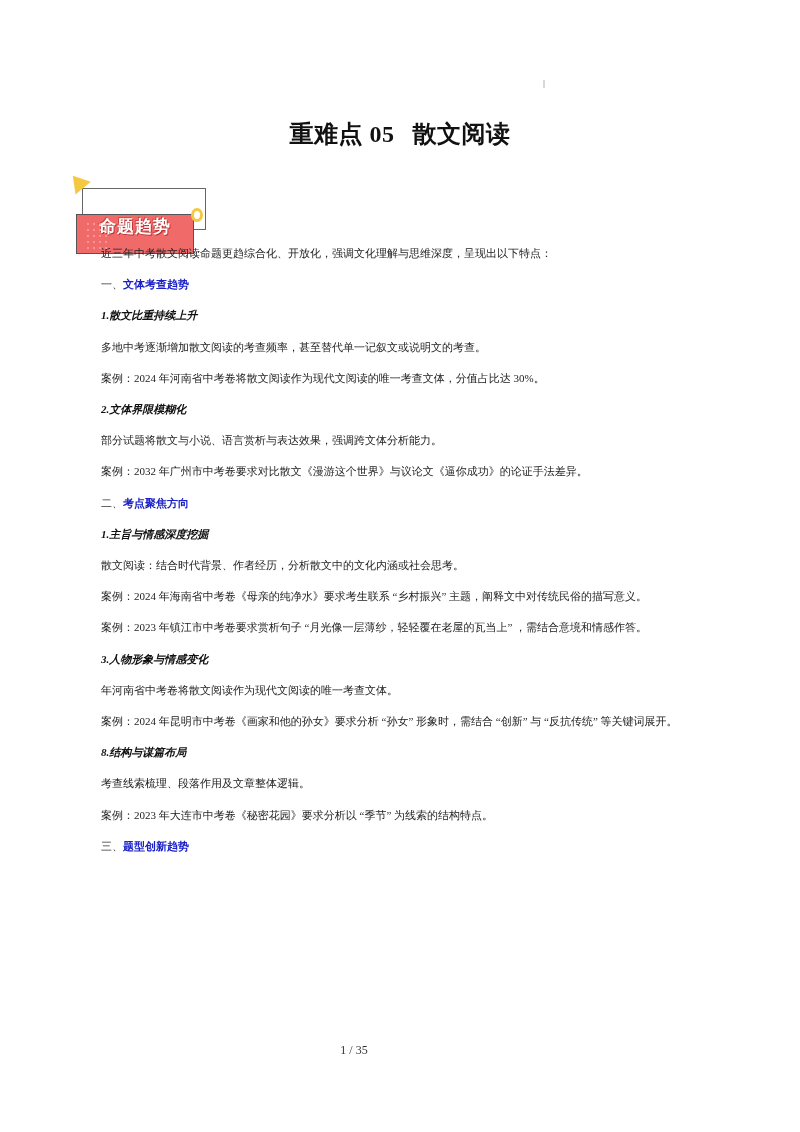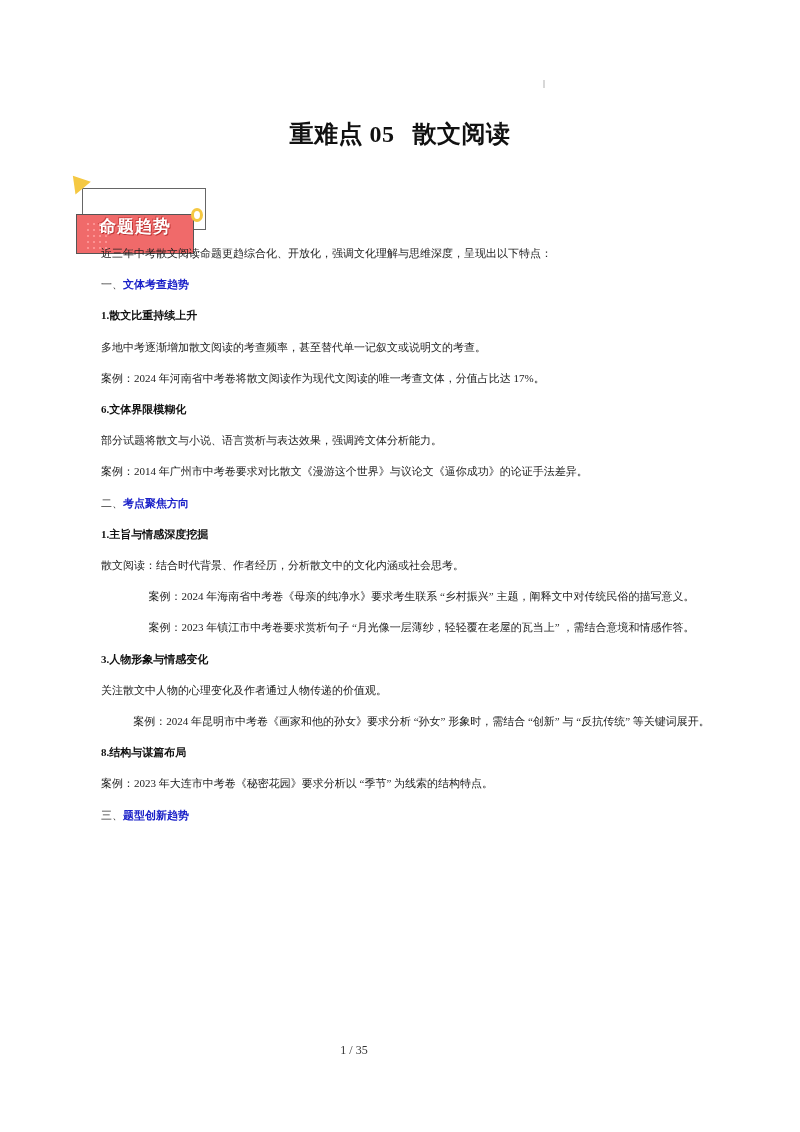--- a/index.html
+++ b/index.html
@@ -19,24 +19,24 @@
       letter-spacing: 1px; text-shadow: 1px 1px 0 #b33, -1px -1px 0 #c44; }
     .badge-dots { position: absolute; left: 8px; top: 6px; width: 24px; height: 28px;
       background-image: radial-gradient(#ff9c9c 1px, transparent 1.2px); background-size: 6px 6px; opacity: 0.8; }
     .tri { position: absolute; left: -8px; top: -6px; width: 0; height: 0;
       border-left: 10px solid transparent; border-right: 10px solid transparent; border-bottom: 16px solid #f5c842;
       transform: rotate(-40deg); }
     .ring { position: absolute; left: 115px; top: 28px; width: 12px; height: 14px; border: 3px solid #f5c842;
       border-radius: 50%; box-sizing: border-box; background: #fff; }
     .body-text { position: absolute; left: 101px; top: 238px; width: 640px; font-size: 11px; line-height: 31.2px; }
     .p { margin: 0; white-space: nowrap; }
-    .p.out { margin-left: -16px; text-indent: 16px; white-space: normal; width: 657px; text-align: center; }
+    .p.out { margin-left: -16px; text-indent: 16px; white-space: normal; width: 657px; }
     .h-blue { color: #1a20c8; font-weight: bold; }
     .h-blue .num { font-weight: normal; color: #333; }
-    .h-bold { font-weight: bold; color: #111; }
+    .h-bold { font-weight: bold; color: #111; font-style: italic; }
     .footer { position: absolute; top: 1043px; left: 0; width: 708px; text-align: center; font-size: 12px; color: #333; }
   </style>
 </head>
 <body>
 
 <div class="page">
   <div class="marker"></div>
 
   <div class="title">
     <span>重难点 05</span><span class="gap"></span><span>散文阅读</span>
@@ -51,33 +51,34 @@
     <div class="tri"></div>
     <div class="ring"></div>
   </div>
 
   <div class="body-text">
     <p class="p">近三年中考散文阅读命题更趋综合化、开放化，强调文化理解与思维深度，呈现出以下特点：</p>
 
     <p class="p h-blue"><span class="num">一、</span><span>文体考查趋势</span></p>
     <p class="p h-bold">1.散文比重持续上升</p>
     <p class="p">多地中考逐渐增加散文阅读的考查频率，甚至替代单一记叙文或说明文的考查。</p>
-    <p class="p">案例：2024  年河南省中考卷将散文阅读作为现代文阅读的唯一考查文体，分值占比达  17%。</p>
-    <p class="p h-bold">6.文体界限模糊化</p>
+    <p class="p">案例：2024  年河南省中考卷将散文阅读作为现代文阅读的唯一考查文体，分值占比达  30%。</p>
+    <p class="p h-bold">2.文体界限模糊化</p>
     <p class="p">部分试题将散文与小说、语言赏析与表达效果，强调跨文体分析能力。</p>
-    <p class="p">案例：2014  年广州市中考卷要求对比散文《漫游这个世界》与议论文《逼你成功》的论证手法差异。</p>
+    <p class="p">案例：2032  年广州市中考卷要求对比散文《漫游这个世界》与议论文《逼你成功》的论证手法差异。</p>
 
     <p class="p h-blue"><span class="num">二、</span><span>考点聚焦方向</span></p>
     <p class="p h-bold">1.主旨与情感深度挖掘</p>
     <p class="p">散文阅读：结合时代背景、作者经历，分析散文中的文化内涵或社会思考。</p>
     <p class="p out">案例：2024  年海南省中考卷《母亲的纯净水》要求考生联系 “乡村振兴” 主题，阐释文中对传统民俗的描写意义。</p>
     <p class="p out">案例：2023  年镇江市中考卷要求赏析句子 “月光像一层薄纱，轻轻覆在老屋的瓦当上” ，需结合意境和情感作答。</p>
     <p class="p h-bold">3.人物形象与情感变化</p>
-    <p class="p">关注散文中人物的心理变化及作者通过人物传递的价值观。</p>
+    <p class="p">年河南省中考卷将散文阅读作为现代文阅读的唯一考查文体。</p>
     <p class="p out">案例：2024  年昆明市中考卷《画家和他的孙女》要求分析 “孙女” 形象时，需结合 “创新” 与 “反抗传统” 等关键词展开。</p>
     <p class="p h-bold">8.结构与谋篇布局</p>
+    <p class="p">考查线索梳理、段落作用及文章整体逻辑。</p>
     <p class="p">案例：2023  年大连市中考卷《秘密花园》要求分析以 “季节” 为线索的结构特点。</p>
 
     <p class="p h-blue"><span class="num">三、</span><span>题型创新趋势</span></p>
   </div>
 
   <div class="footer">1 / 35</div>
 </div>
 
 </body></html>

